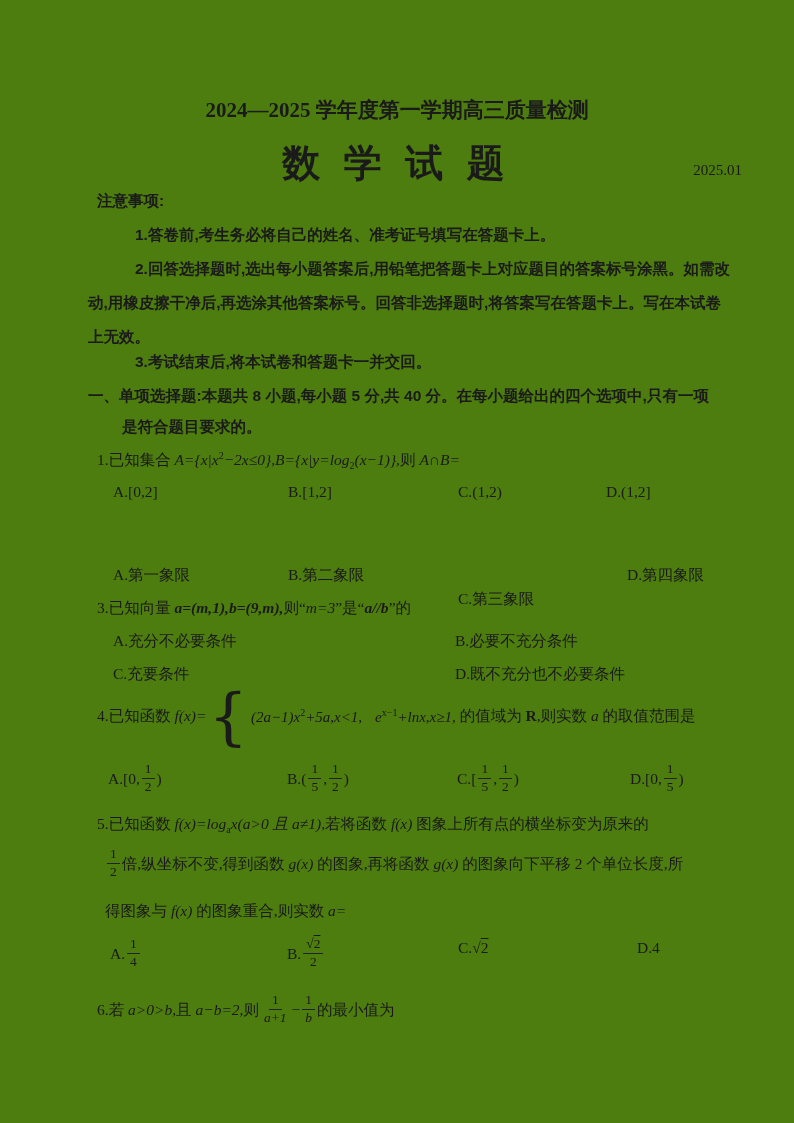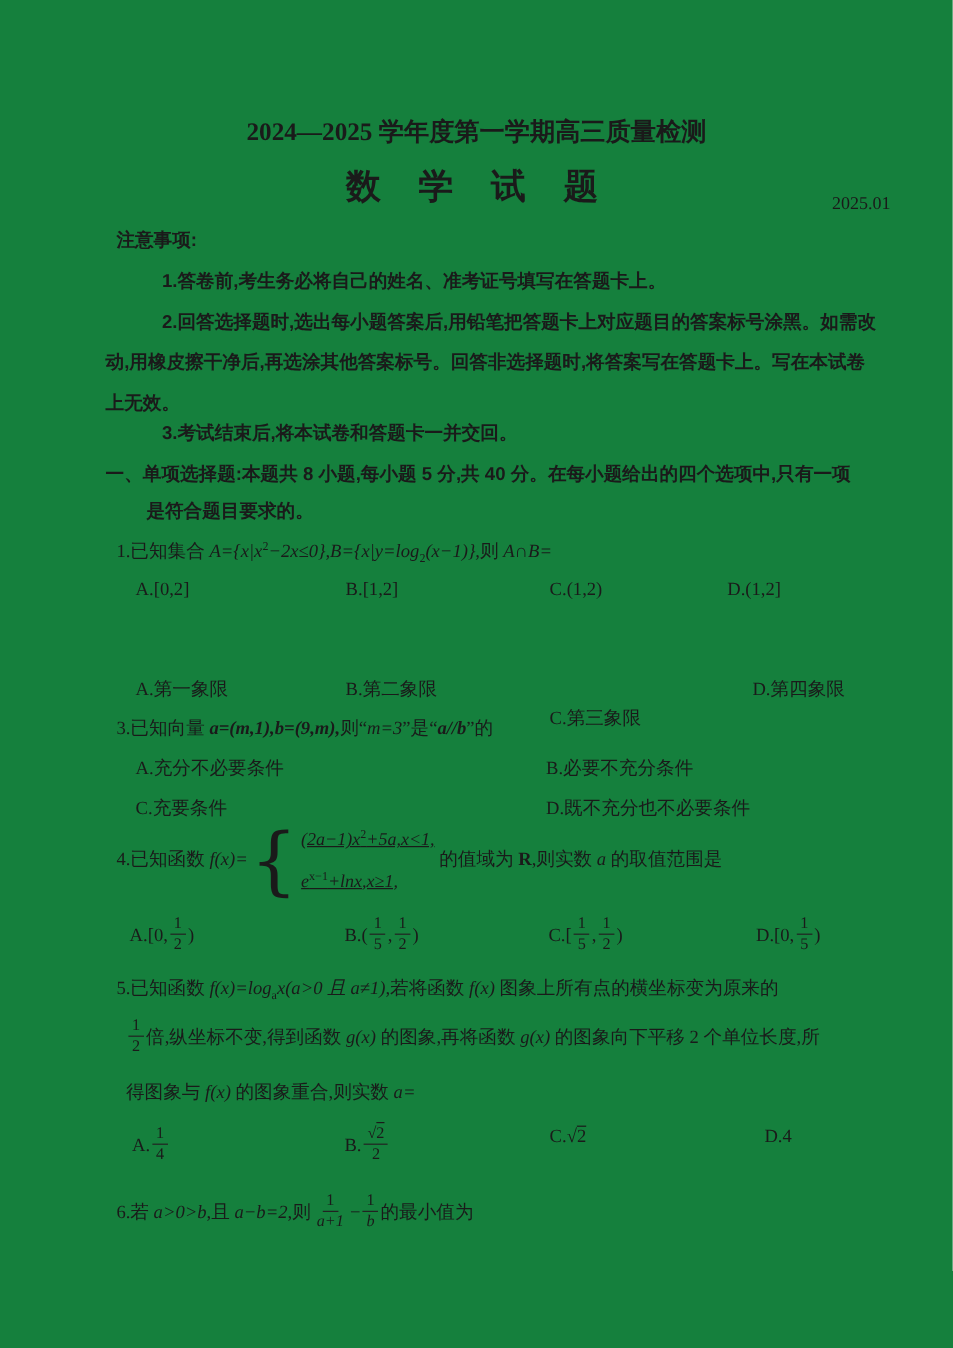--- a/index.html
+++ b/index.html
@@ -1,38 +1,38 @@
 <!DOCTYPE html>
 <html><head>
 <meta charset="utf-8">
 <style>
   html,body { margin:0; padding:0; background:#ffffff; }
   .page {
     position:relative; width:794px; height:1123px;
-    background:#15803d; color:#1a1a1a; overflow:hidden;
+    background:#4d7c0f; color:#1a1a1a; overflow:hidden;
     font-family:"Liberation Serif", serif;
   }
   .line { position:absolute; white-space:nowrap; font-size:15.5px; line-height:1.35; }
   .center { left:0; right:0; text-align:center; }
   .b { font-weight:bold;text-align:right; }
   .m { font-style:italic; }
   .title1 { font-size:21px; font-weight:bold; }
-  .title2 { font-size:29px; font-weight:bold; letter-spacing:7px; font-family:Liberation Mono, monospace;text-align:center; }
+  .title2 { font-size:38px; font-weight:bold; letter-spacing:7px; font-family:Liberation Serif, serif;text-align:center; }
   .date { font-size:15px; }
   .notice { font-size:15.5px; font-weight:bold; font-family:"Liberation Sans", sans-serif; }
   .sechead { font-size:15.5px; font-weight:bold; font-family:"Liberation Sans", sans-serif; }
   .frac { display:inline-flex; flex-direction:column; align-items:center; vertical-align:middle;
           font-size:13.5px; line-height:1.25; margin:0 2px; position:relative; top:-2px; }
   .frac .num { border-bottom:1.3px solid #222; padding:0 3px; }
   .frac .den { padding:0 3px; }
   sup { font-size:10px; }
   sub { font-size:10px; }
   .pw { display:inline-flex; align-items:center; vertical-align:middle; }
   .brace { font-size:62px; font-weight:300; line-height:62px; margin:0 3px 0 2px; font-family:"DejaVu Serif", serif; }
-  .cases { display:inline-flex; flex-direction:column; gap:13px; font-size:15px; text-align:left;text-decoration:underline; }
+  .cases { display:inline-flex; flex-direction:row; gap:13px; font-size:15px; text-align:left; }
   .opt { position:absolute; white-space:nowrap; }
   .sqrt-rad { text-decoration:overline; }
   .footer { font-size:15px; }
 </style>
 </head>
 <body>
 
 <div class="page">
 
   <div class="line center title1" style="top:96px;">2024—2025 学年度第一学期高三质量检测</div>

